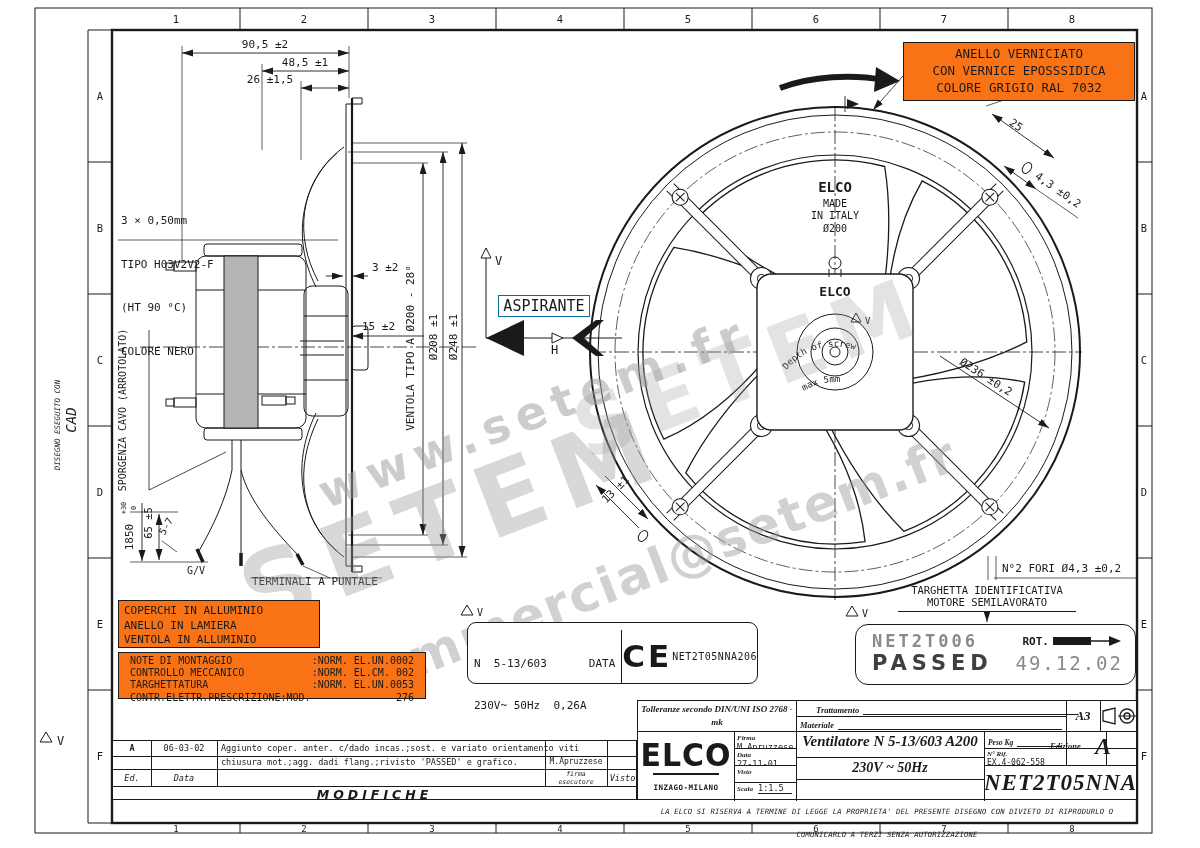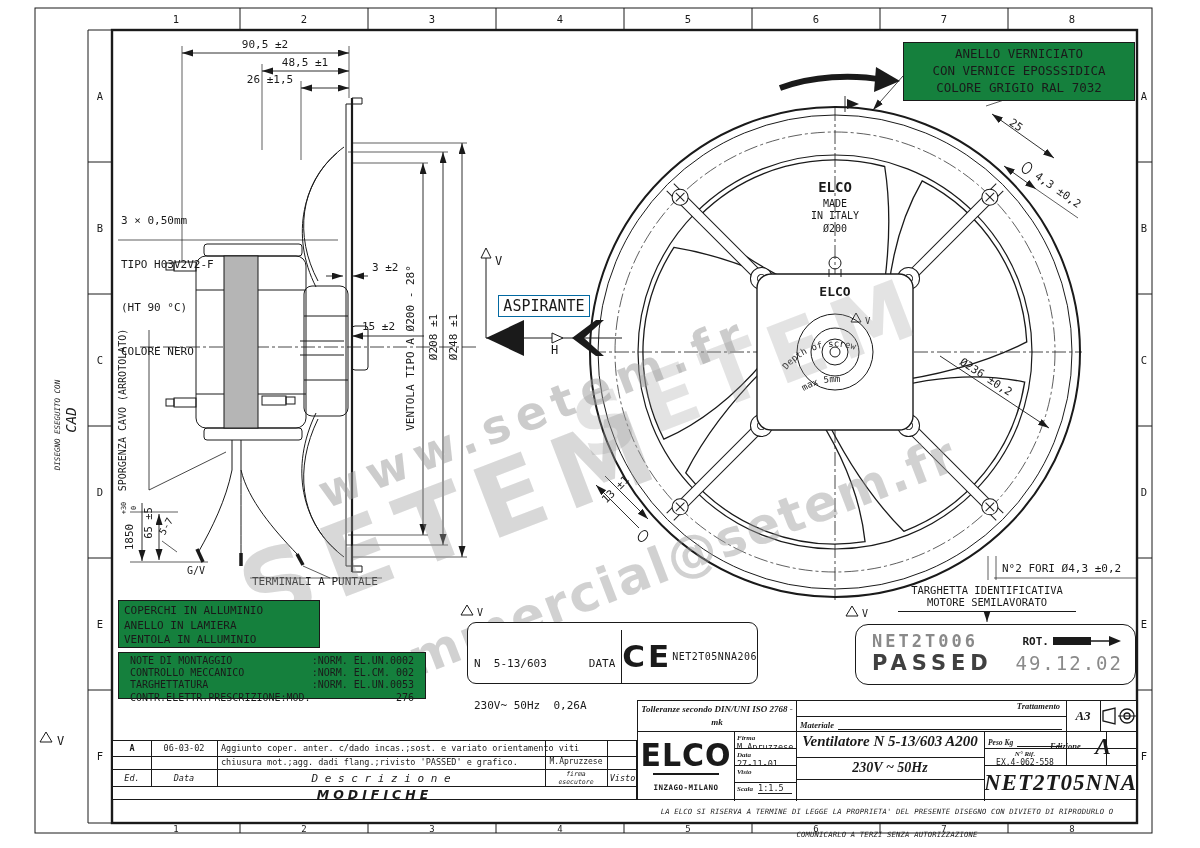--- a/index.html
+++ b/index.html
@@ -1,21 +1,21 @@
 <!DOCTYPE html>
 <html><head>
 <meta charset="utf-8">
 <style>
   html,body{margin:0;padding:0;background:#fff;}
   .sheet{position:relative;width:1200px;height:848px;background:#fff;overflow:hidden;
          font-family:"DejaVu Sans Mono",monospace;color:#1a1a1a;}
   svg text{font-family:"DejaVu Sans Mono",monospace;fill:#1a1a1a;}
   .abs{position:absolute;}
   .pre{white-space:pre;}
-  .bx{border:1.5px solid #1a1a1a;background:#15803d;box-sizing:border-box;}
+  .bx{border:1.5px solid #1a1a1a;background:#f97316;box-sizing:border-box;}
   .wm{position:absolute;color:#9b9b9b;font-weight:bold;font-family:"DejaVu Sans",sans-serif;
       pointer-events:none;white-space:nowrap;}
   
   .note{font-size:11px;line-height:1.32;padding:3px 5px;}
   .anello{width:232px;text-align:center;font-size:12.5px;line-height:1.35;padding:3px 0;}
   .mont{font-size:10px;line-height:1.22;padding:2px 11px;}
   .mont .row{display:flex;justify-content:space-between;}
   
   .databox{border:1.5px solid #1a1a1a;border-radius:9px;background:#fff;box-sizing:border-box;display:flex;}
   .databox .left{width:184px;padding:5px 6px;font-size:11px;line-height:1.3;}
@@ -451,21 +451,21 @@
   <div class="ln" style="left:96px;top:64px;width:62px;height:1px;"></div>
   <div class="ln" style="left:96px;top:81px;width:62px;height:1px;"></div>
   <div class="ln" style="left:158px;top:56px;width:188px;height:1px;"></div>
   <div class="ln" style="left:158px;top:78px;width:188px;height:1px;"></div>
   <div class="ln" style="left:468px;top:30px;width:1px;height:34px;"></div>
 
   <div class="cell tol itser" style="left:0;top:0;width:158px;height:30px;">
     <div>Tolleranze secondo DIN/UNI ISO 2768 - mk</div>
     <div>per quote senza indicazione di tolleranza</div>
   </div>
-  <div class="cell lblrow itser" style="left:156px;top:0;width:270px;height:15px;flex-direction:column;">
+  <div class="cell lblrow itser" style="left:174px;top:0;width:270px;height:15px;">
     <span>Trattamento</span>
         <span class="fill-line"></span>
   </div>
   <div class="cell lblrow itser" style="left:158px;top:15px;width:270px;height:15px;">
     <span>Materiale</span>
         <span class="fill-line"></span>
   </div>
   <div class="cell itser" style="left:428px;top:0;width:34px;height:30px;font-size:13px;display:flex;align-items:center;justify-content:center;">
     <span>A3</span>
   </div>
@@ -499,21 +499,21 @@
   <div class="cell bigtitle" style="left:158px;top:32px;width:188px;height:24px;font-size:15px;">
     <span>Ventilatore N 5-13/603 A200</span>
   </div>
   <div class="cell bigtitle" style="left:158px;top:59px;width:188px;height:19px;font-size:14px;">
     <span>230V ~ 50Hz</span>
   </div>
   <div class="cell lblrow itser" style="left:346px;top:30px;width:82px;height:17px;font-size:7.5px;">
     <span>Peso Kg</span>
         <span class="fill-line"></span>
   </div>
-  <div class="cell frow" style="left:346px;top:47px;width:82px;height:17px;font-size:8px;text-align:center;">
+  <div class="cell frow" style="left:346px;top:47px;width:82px;height:17px;font-size:8px;">
     <span class="lab itser">N° Rif.</span>
     <span class="val">EX.4-062-558</span>
   </div>
   <div class="cell" style="left:409px;top:30px;width:83px;height:34px;">
     <span class="itser" style="position:absolute;left:3px;top:10px;font-size:8.5px;">Edizione</span>
     <span class="itser" style="position:absolute;left:48px;top:2px;font-size:24px;">A</span>
   </div>
   <div class="cell codecell" style="left:346px;top:64px;width:154px;height:36px;line-height:36px;">
     <span>NET2T05NNA206</span>
   </div>
@@ -531,21 +531,20 @@
   <div class="ln" style="left:104px;top:0;width:1px;height:45px;"></div>
   <div class="ln" style="left:432px;top:0;width:1px;height:45px;"></div>
   <div class="ln" style="left:494px;top:0;width:1px;height:45px;"></div>
   <div class="m-txt" style="left:0;top:2px;width:38px;text-align:center;font-weight:bold;">A</div>
   <div class="m-txt" style="left:38px;top:2px;width:66px;text-align:center;">06-03-02</div>
   <div class="m-txt" style="left:108px;top:2px;">Aggiunto coper. anter. c/dado incas.;sost. e variato orientamento viti</div>
   <div class="m-txt" style="left:108px;top:16px;">chiusura mot.;agg. dadi flang.;rivisto 'PASSED' e grafico.</div>
   <div class="m-txt" style="left:432px;top:16px;width:62px;text-align:center;font-size:8px;">M.Apruzzese</div>
   <div class="m-txt m-it" style="left:0;top:32px;width:38px;text-align:center;">Ed.</div>
   <div class="m-txt m-it" style="left:38px;top:32px;width:66px;text-align:center;">Data</div>
-  <div class="m-txt m-it" style="left:104px;top:31px;width:328px;text-align:center;font-size:11px;">D e s c r i z i o n e</div>
   <div class="m-txt m-it" style="left:432px;top:29px;width:62px;text-align:center;font-size:6.5px;">
     <div>firma</div>
     <div>esecutore</div>
   </div>
   <div class="m-txt m-it" style="left:494px;top:32px;width:31px;text-align:center;">Visto</div>
   <div class="m-txt modif" style="left:0;top:46px;">MODIFICHE</div>
 </div>
 
 </div>
 

